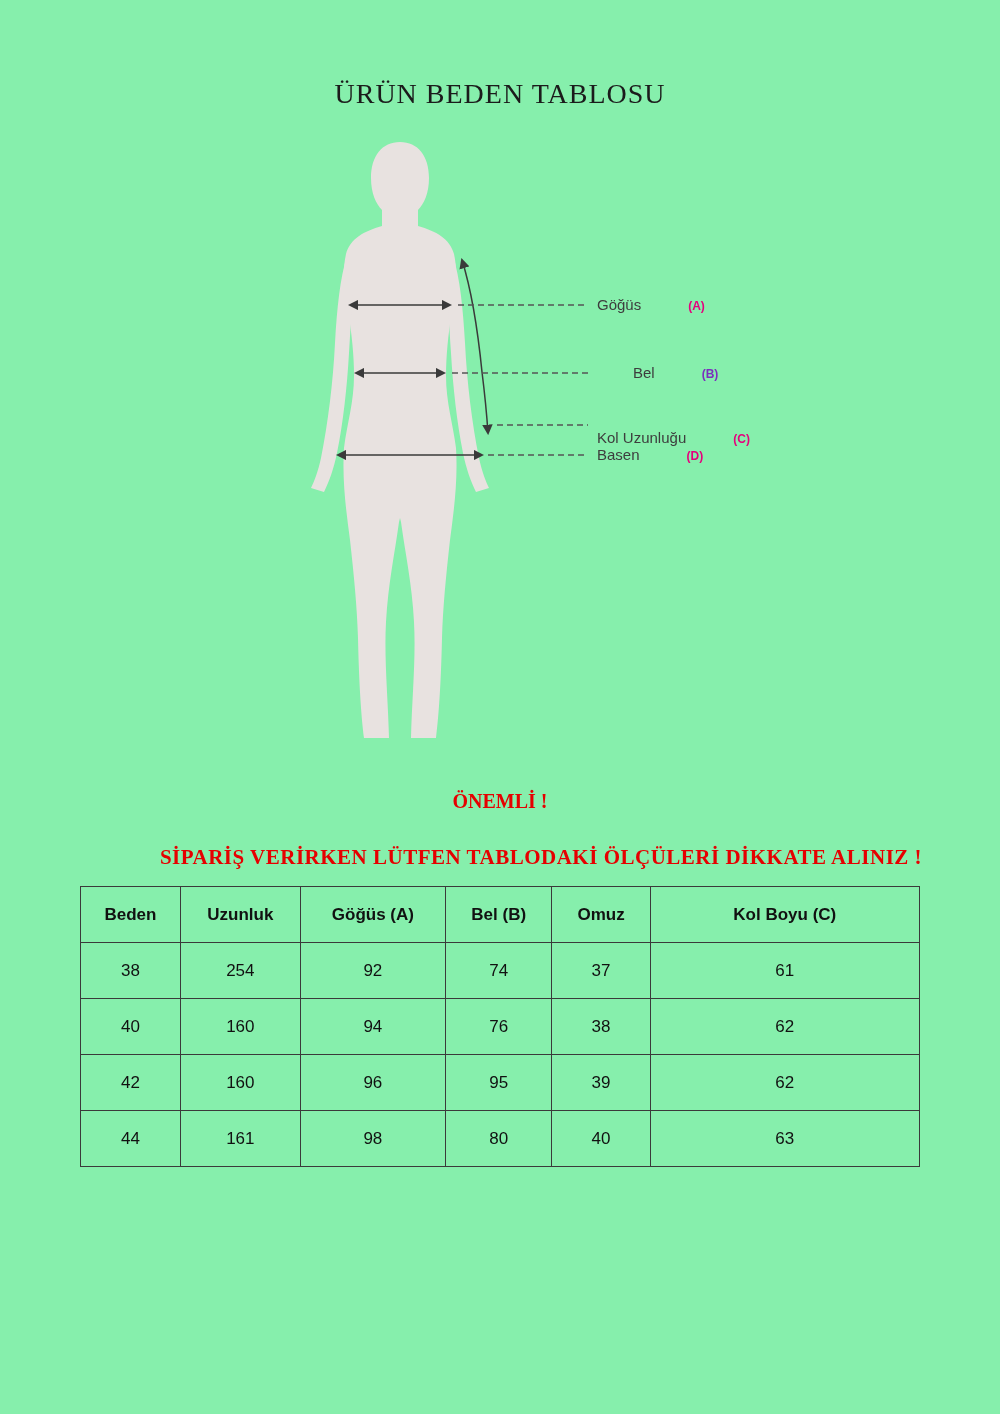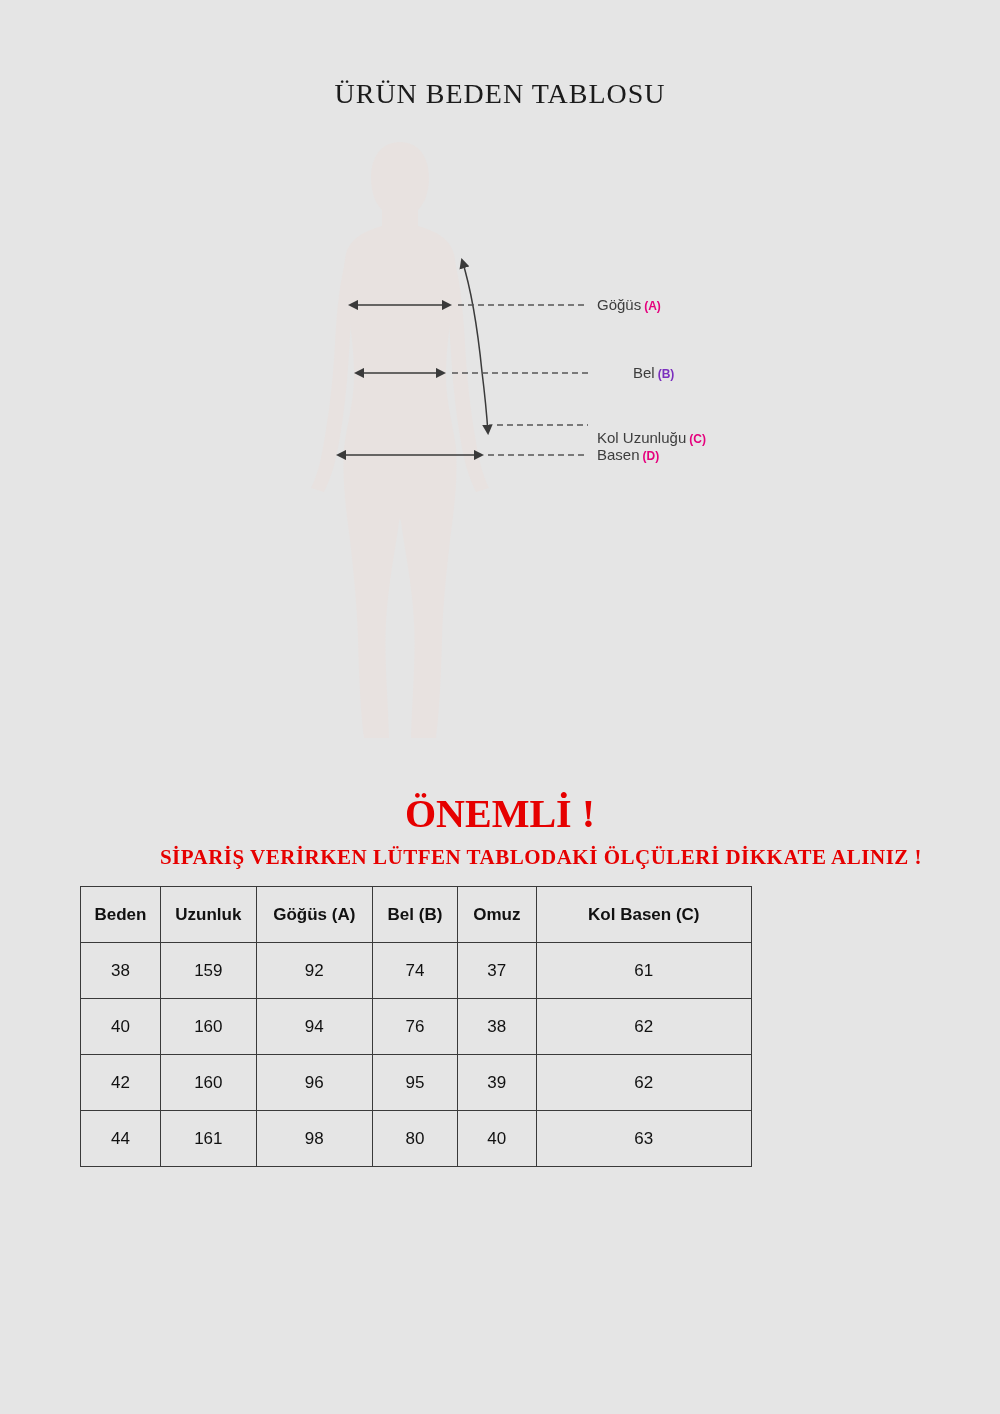--- a/index.html
+++ b/index.html
@@ -1,56 +1,56 @@
 <!DOCTYPE html>
 <html><head>
 <meta charset="utf-8">
 <style>
   html,body{margin:0;padding:0;background:#ffffff;}
   #page{
     position:relative;
     width:1000px;height:1414px;
-    background:#e5e5e5;
+    background:#86efac;
     font-family:"Liberation Sans", sans-serif;
     overflow:hidden;
   }
   .doc-title{
     position:absolute;top:78px;left:0;width:100%;
     text-align:center;
     font-family:"Liberation Serif", serif;
     font-size:28px;font-weight:400;color:#1b1b1b;
     letter-spacing:1px;
   }
   .diagram-svg{position:absolute;left:0;top:130px;}
   .measure-label{
     position:absolute;
     font-size:15px;color:#3d3d3d;
     white-space:nowrap;
-    display:flex;align-items:baseline;
+    display:flex;align-items:baseline;gap:44px;
   }
   .measure-label .suffix{
     font-size:12px;font-weight:bold;margin-left:3px;
   }
   .warning-title{
     position:absolute;top:790px;left:0;width:100%;
     text-align:center;
     font-family:"Liberation Serif", serif;
-    font-size:40px;font-weight:bold;
+    font-size:20px;font-weight:bold;
   }
   .warning-subtitle{
     position:absolute;top:845px;left:0;width:100%;
     text-align:center;
     font-family:"Liberation Serif", serif;
     font-size:21px;font-weight:bold;
     letter-spacing:0.5px;
     padding-left:41px;
   }
   table.size-table{
     position:absolute;left:80px;top:886px;
-    width:672px;
+    width:840px;
     border-collapse:collapse;
     table-layout:fixed;
     font-family:"Liberation Sans", sans-serif;
   }
   table.size-table th, table.size-table td{
     border:1px solid #3a3a3a;
     text-align:center;vertical-align:middle;
     height:55px;
     font-size:17px;color:#111;
     padding:0;
@@ -166,27 +166,27 @@
         <col class="c-omuz">
         <col class="c-kol">
     </colgroup>
     <thead>
         <tr>
           <th>Beden</th>
           <th>Uzunluk</th>
           <th>Göğüs (A)</th>
           <th>Bel (B)</th>
           <th>Omuz</th>
-          <th>Kol Basen (C)</th>
+          <th>Kol Boyu (C)</th>
         </tr>
       </thead>
     <tbody>
         <tr>
           <td>38</td>
-          <td>159</td>
+          <td>254</td>
           <td>92</td>
           <td>74</td>
           <td>37</td>
           <td>61</td>
         </tr>
         <tr>
           <td>40</td>
           <td>160</td>
           <td>94</td>
           <td>76</td>

